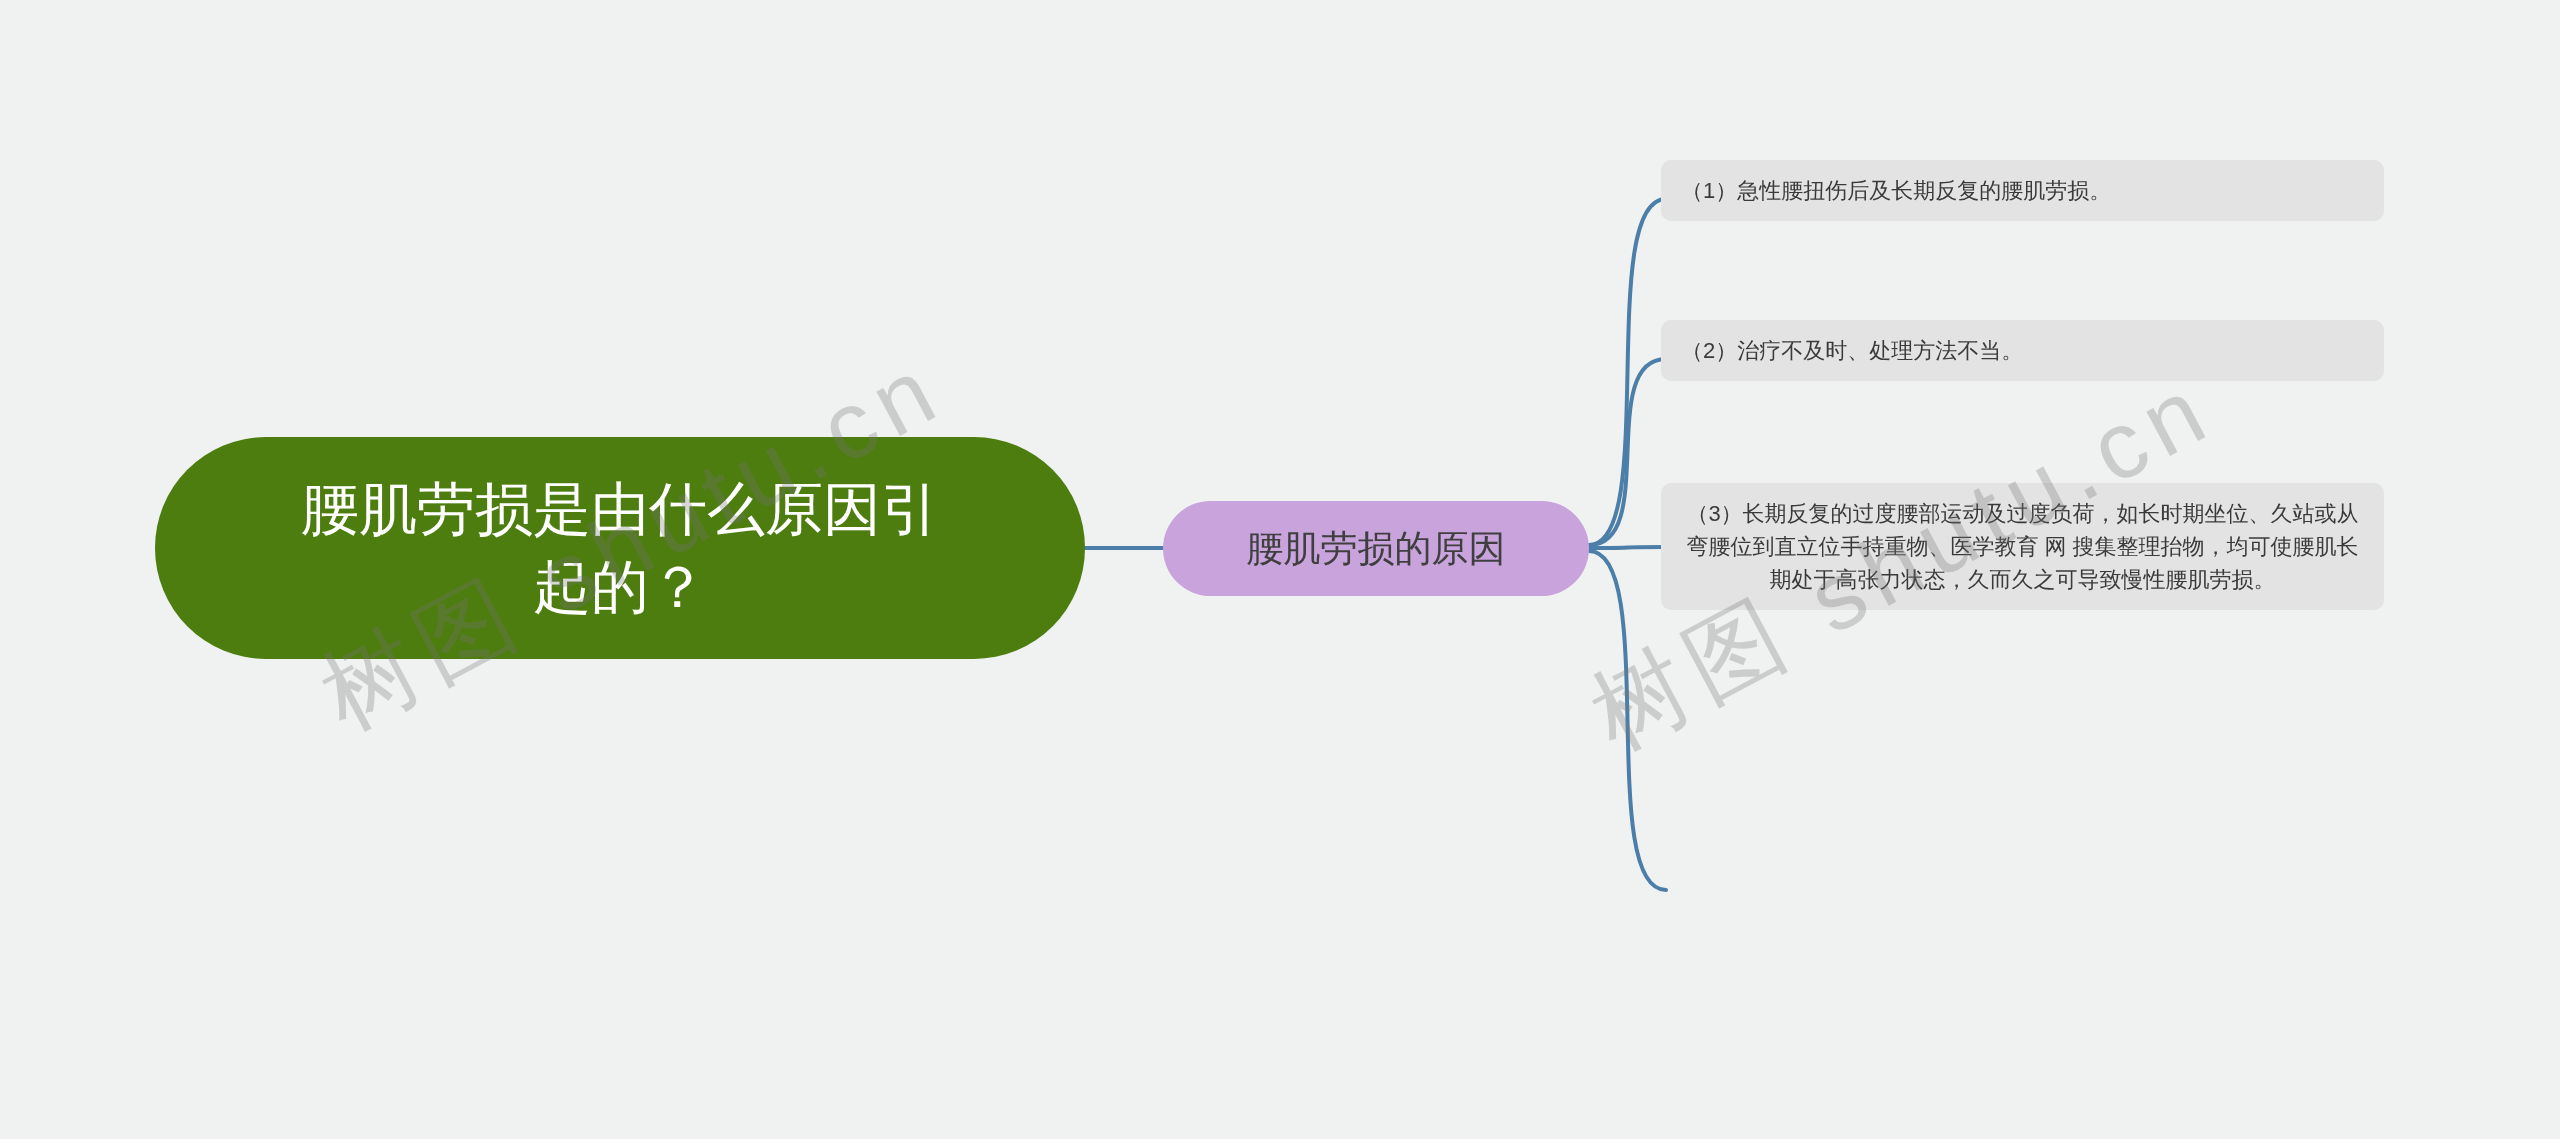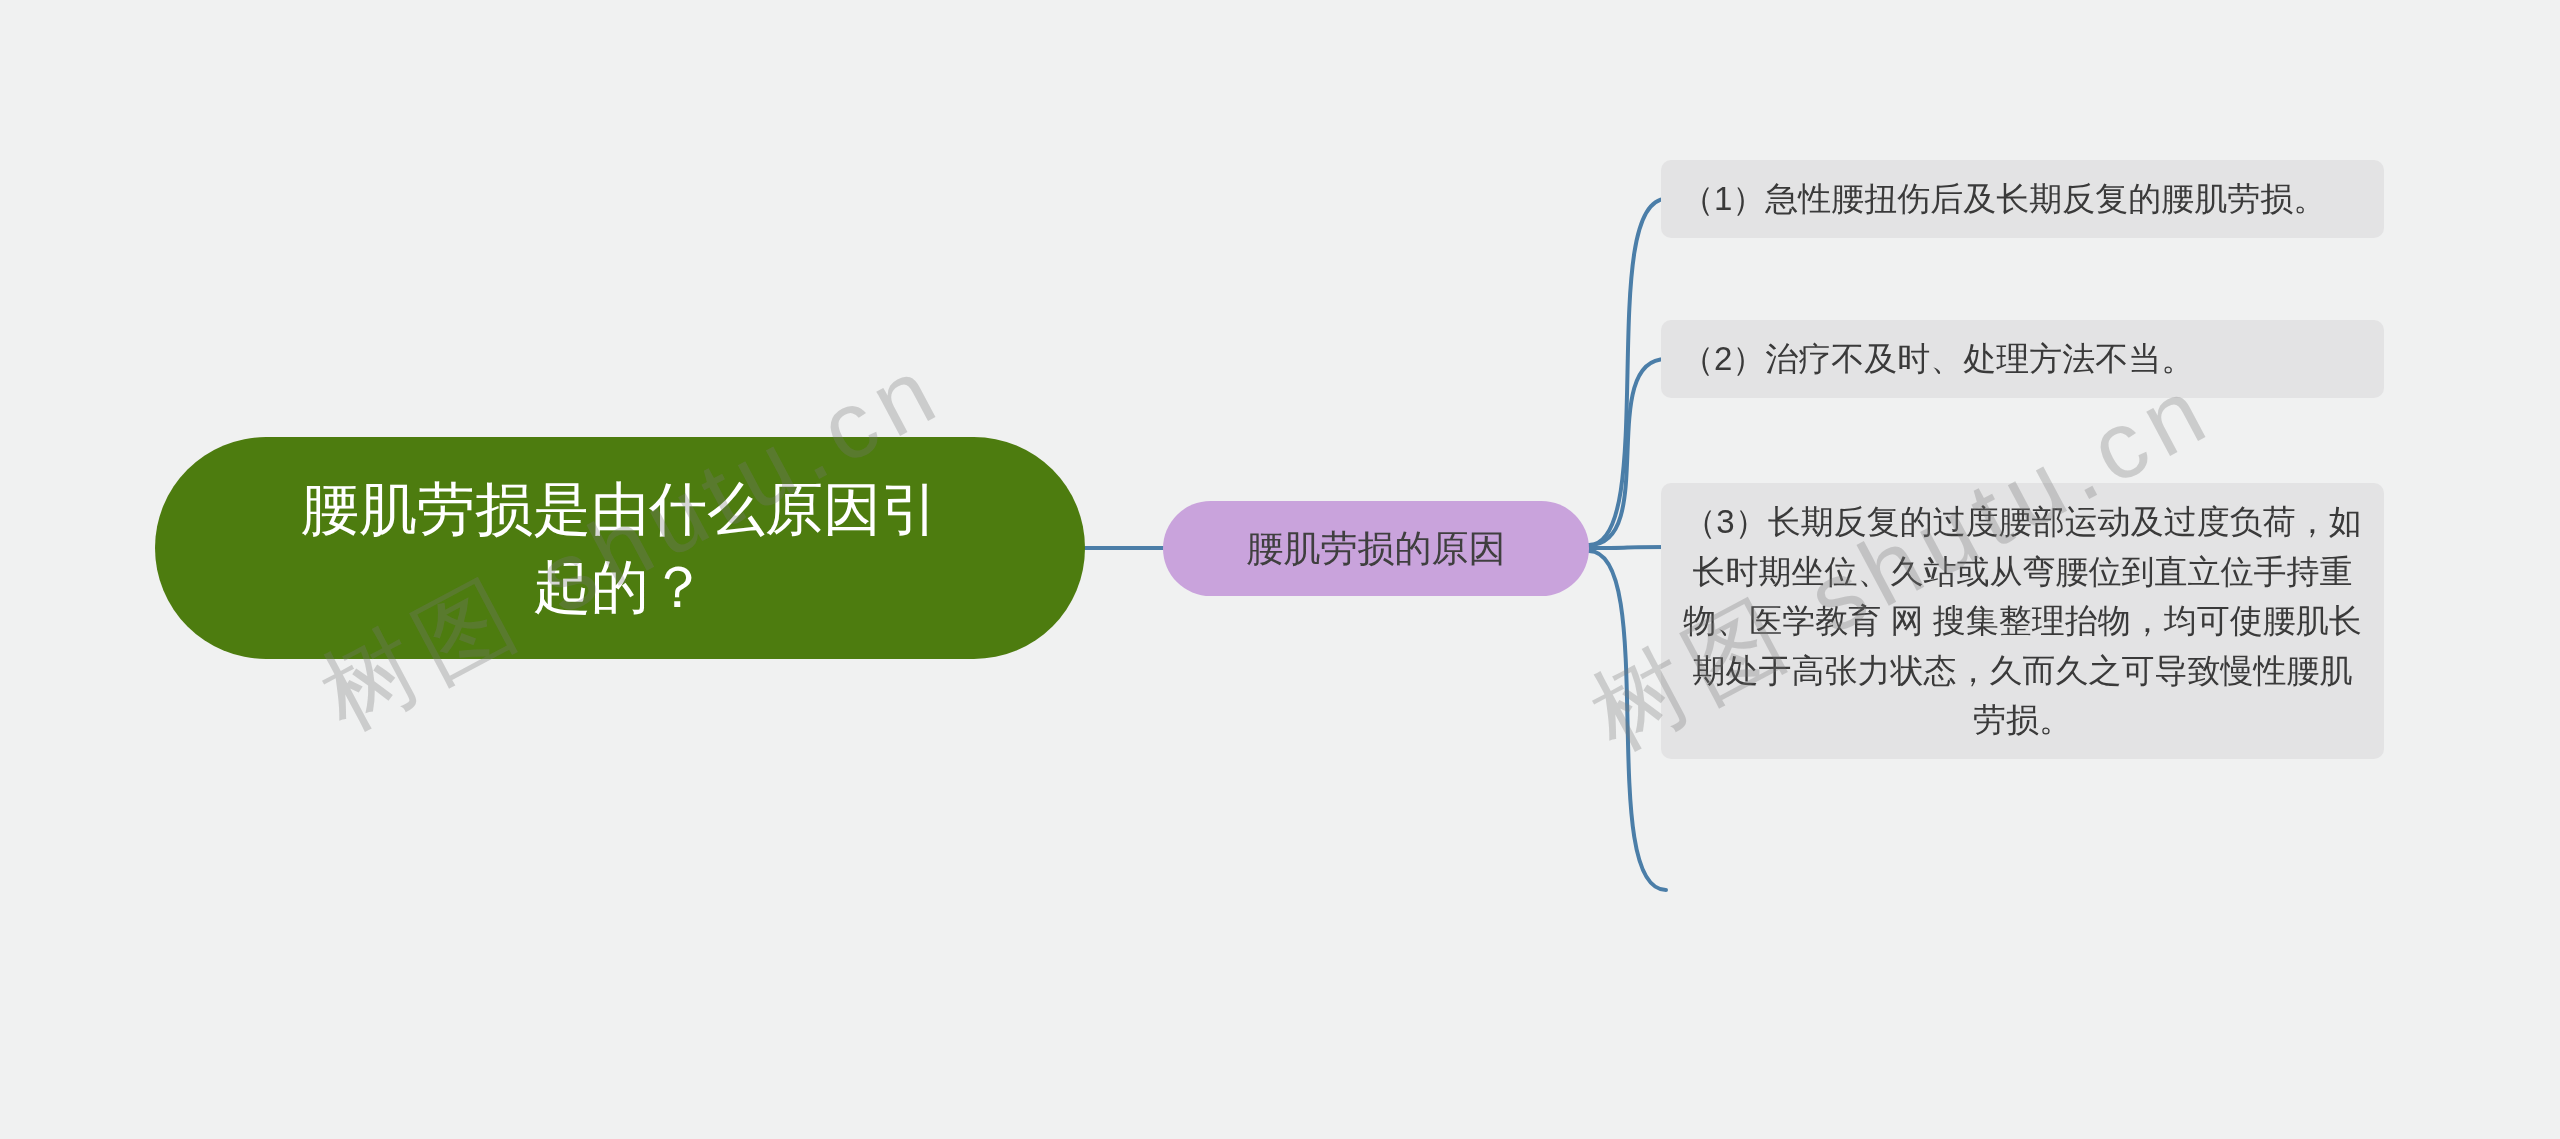--- a/index.html
+++ b/index.html
@@ -57,21 +57,21 @@
     font-size: 37px;
   }
   .leaf {
     position: absolute;
     left: 1661px;
     width: 723px;
     box-sizing: border-box;
     background: #e3e3e4;
     border-radius: 10px;
     color: #3a3a3a;
-    font-size: 33px;
+    font-size: 22px;
     line-height: 1.5;
     padding: 14px 20px;
     z-index: 2;
     cursor: pointer;
     text-align: left;
   }
   .leaf-1 { top: 160px; }
   .leaf-2 { top: 320px; }
   .leaf-3 { top: 483px; text-align: center; }
   .leaf-4 { top: 816px; }

